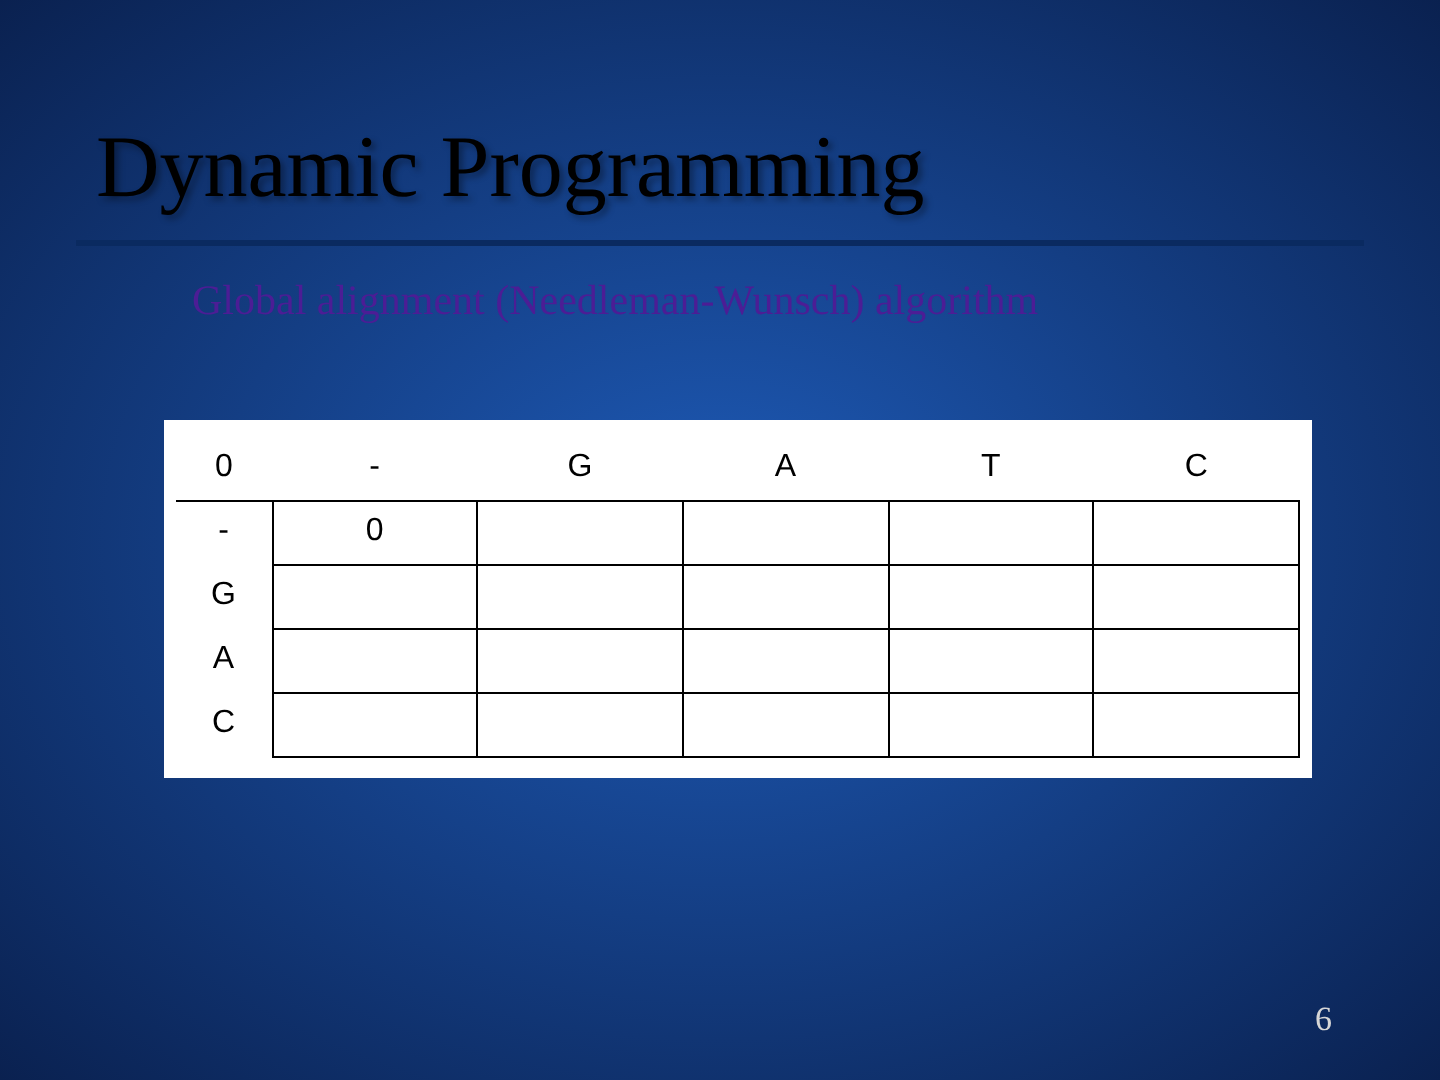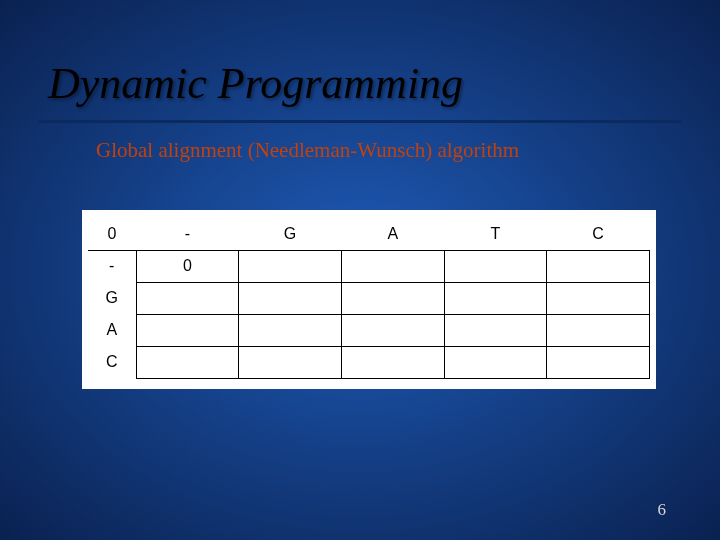--- a/index.html
+++ b/index.html
@@ -16,36 +16,35 @@
     position: relative;
   }
   .title {
     position: absolute;
     top: 58px;
     left: 48px;
     font-size: 44px;
     color: #000;
     text-shadow: 2px 2px 3px rgba(0,0,0,0.35);
     font-weight: normal;
-    font-style: italic;
   }
   .rule {
     position: absolute;
     top: 120px;
     left: 38px;
     width: 644px;
     height: 3px;
     background: #0a2a60;
   }
   .subtitle {
     position: absolute;
     top: 138px;
     left: 96px;
     font-size: 21px;
-    color: #c2410c;
+    color: #4c1d95;
   }
   .table-wrap {
     position: absolute;
     top: 210px;
     left: 82px;
     width: 574px;
     background: #fff;
     padding: 8px 6px 10px 6px;
   }
   table {

